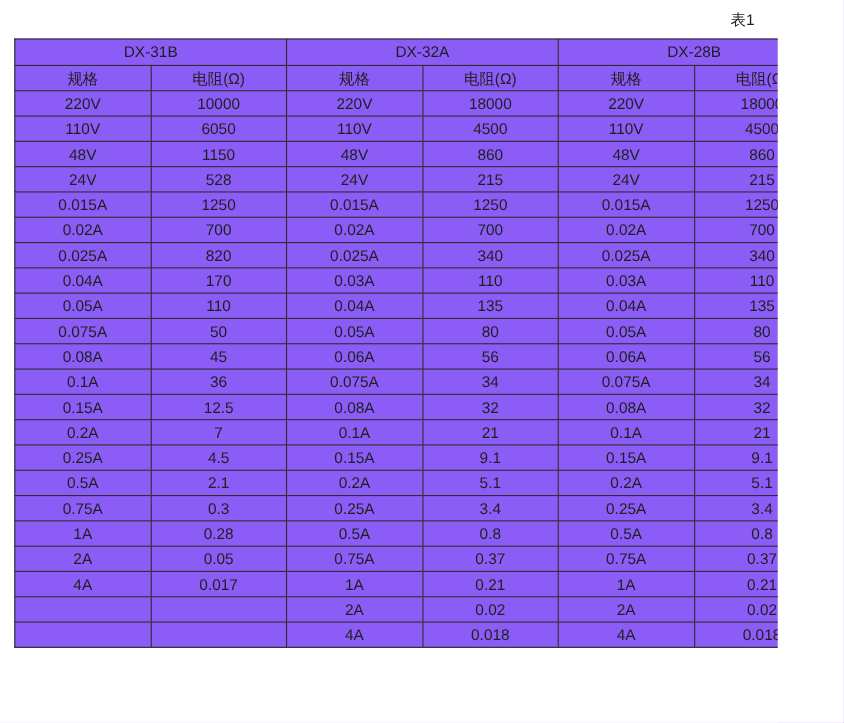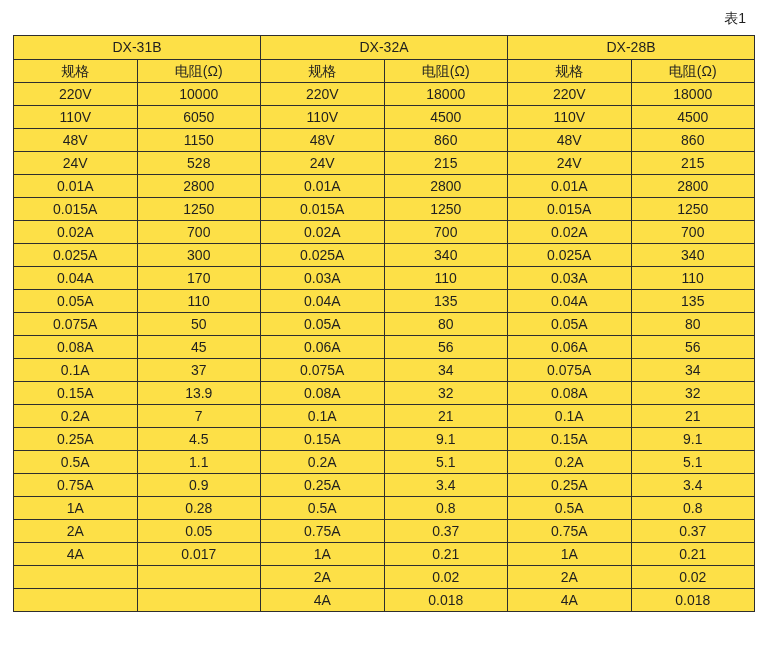--- a/index.html
+++ b/index.html
@@ -7,40 +7,40 @@
     padding: 0;
     background: #ffffff;
     width: 767px;
     height: 657px;
     font-family: "Liberation Sans", sans-serif;
     color: #1f1f1f;
     position: relative;
   }
   .page {
     position: relative;
-    width: 767px;
+    width: 707px;
     height: 657px;
     background: #ffffff;
     overflow: hidden;
   }
   .caption {
     position: absolute;
     top: 10px;
     right: 21px;
     font-size: 14px;
     color: #1f1f1f;
   }
   table.res-table {
     position: absolute;
     left: 13px;
     top: 35px;
     width: 742px;
     border-collapse: collapse;
     table-layout: fixed;
-    background: #fde047;
+    background: #8b5cf6;
   }
   table.res-table th,
   table.res-table td {
     border: 1.5px solid #2e2e2e;
     text-align: center;
     vertical-align: middle;
     font-size: 14px;
     font-weight: normal;
     color: #1f1f1f;
     padding: 0;
@@ -114,46 +114,38 @@
         </tr>
         <tr>
           <td>24V</td>
           <td>528</td>
           <td>24V</td>
           <td>215</td>
           <td>24V</td>
           <td>215</td>
         </tr>
         <tr>
-          <td>0.01A</td>
-          <td>2800</td>
-          <td>0.01A</td>
-          <td>2800</td>
-          <td>0.01A</td>
-          <td>2800</td>
-        </tr>
-        <tr>
           <td>0.015A</td>
           <td>1250</td>
           <td>0.015A</td>
           <td>1250</td>
           <td>0.015A</td>
           <td>1250</td>
         </tr>
         <tr>
           <td>0.02A</td>
           <td>700</td>
           <td>0.02A</td>
           <td>700</td>
           <td>0.02A</td>
           <td>700</td>
         </tr>
         <tr>
           <td>0.025A</td>
-          <td>300</td>
+          <td>820</td>
           <td>0.025A</td>
           <td>340</td>
           <td>0.025A</td>
           <td>340</td>
         </tr>
         <tr>
           <td>0.04A</td>
           <td>170</td>
           <td>0.03A</td>
           <td>110</td>
@@ -179,29 +171,29 @@
         <tr>
           <td>0.08A</td>
           <td>45</td>
           <td>0.06A</td>
           <td>56</td>
           <td>0.06A</td>
           <td>56</td>
         </tr>
         <tr>
           <td>0.1A</td>
-          <td>37</td>
+          <td>36</td>
           <td>0.075A</td>
           <td>34</td>
           <td>0.075A</td>
           <td>34</td>
         </tr>
         <tr>
           <td>0.15A</td>
-          <td>13.9</td>
+          <td>12.5</td>
           <td>0.08A</td>
           <td>32</td>
           <td>0.08A</td>
           <td>32</td>
         </tr>
         <tr>
           <td>0.2A</td>
           <td>7</td>
           <td>0.1A</td>
           <td>21</td>
@@ -211,29 +203,29 @@
         <tr>
           <td>0.25A</td>
           <td>4.5</td>
           <td>0.15A</td>
           <td>9.1</td>
           <td>0.15A</td>
           <td>9.1</td>
         </tr>
         <tr>
           <td>0.5A</td>
-          <td>1.1</td>
+          <td>2.1</td>
           <td>0.2A</td>
           <td>5.1</td>
           <td>0.2A</td>
           <td>5.1</td>
         </tr>
         <tr>
           <td>0.75A</td>
-          <td>0.9</td>
+          <td>0.3</td>
           <td>0.25A</td>
           <td>3.4</td>
           <td>0.25A</td>
           <td>3.4</td>
         </tr>
         <tr>
           <td>1A</td>
           <td>0.28</td>
           <td>0.5A</td>
           <td>0.8</td>

